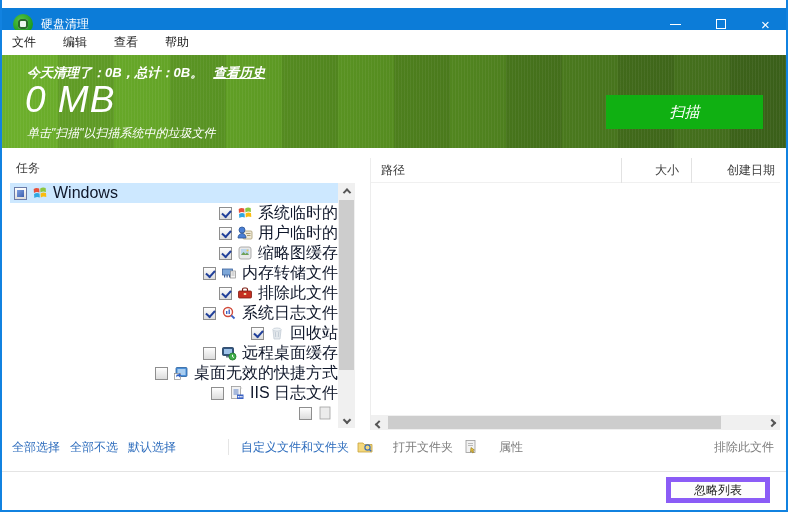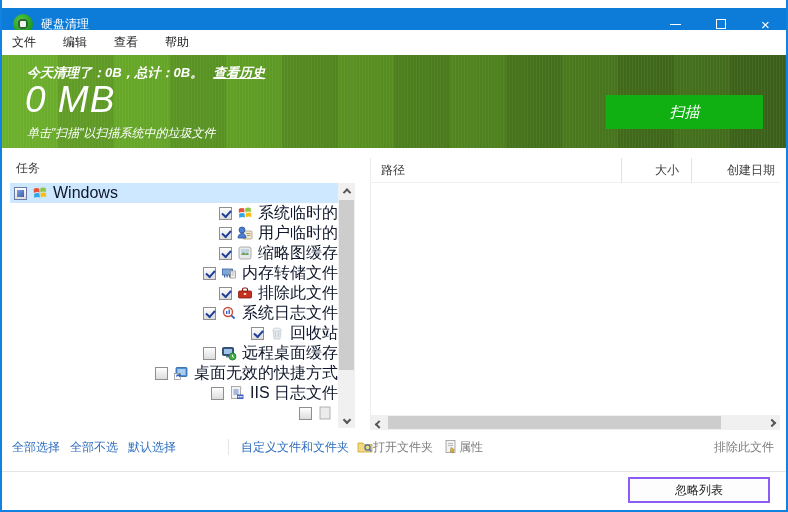--- a/index.html
+++ b/index.html
@@ -73,24 +73,24 @@
   .hs-btn { position:absolute; top:0; width:16px; height:15px; display:flex; align-items:center; justify-content:center; }
   .hs-left { left:0; } .hs-right { right:0; }
   .hthumb { position:absolute; left:17px; top:1px; width:333px; height:13px; background:#cdcdcd; }
 
   
   .footer { position:absolute; left:0; top:435px; width:784px; height:24px; font-size:12px; display:flex; align-items:center;font-family:Liberation Mono, monospace; }
   .flink { color:#2e6dbd; cursor:pointer; }
   .fgrey { color:#7c7c7c; }
   .fsep { width:1px; height:16px; background:#e5e5e5; }
   .ficon { width:16px; height:16px; display:inline-block; }
-  .fitem { display:flex; align-items:center; gap:0;text-align:right; }
+  .fitem { display:flex; align-items:center; gap:20px;text-align:right; }
 
   .divider { position:absolute; left:0; top:471px; width:784px; height:1px; background:#e4e4e4; }
-  .ignore-btn { position:absolute; right:16px; top:477px; width:142px; height:26px; background:#fdfdfd; border:2px solid #8b5cf6;
+  .ignore-btn { position:absolute; right:16px; top:477px; width:104px; height:26px; background:#fdfdfd; border:5px solid #8b5cf6;
                 font-size:12px; color:#222; display:flex; align-items:center; justify-content:center; cursor:pointer; }
 </style>
 </head>
 <body>
 
 <div class="window">
 
   <div class="titlebar">
     <div class="app-icon"></div>
     <div class="title-text">硬盘清理</div>

